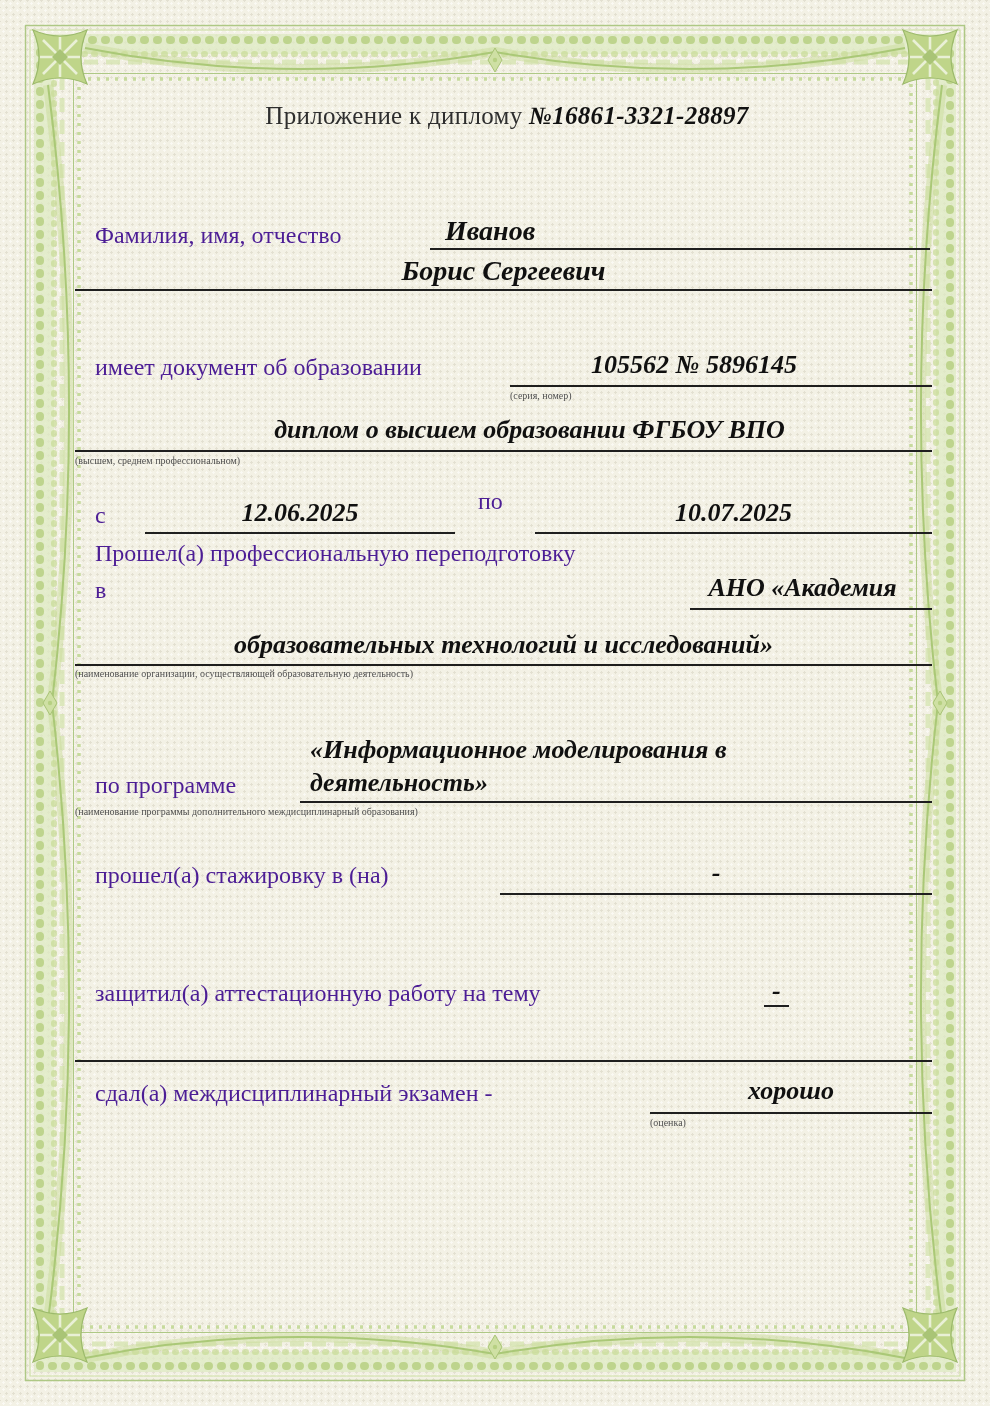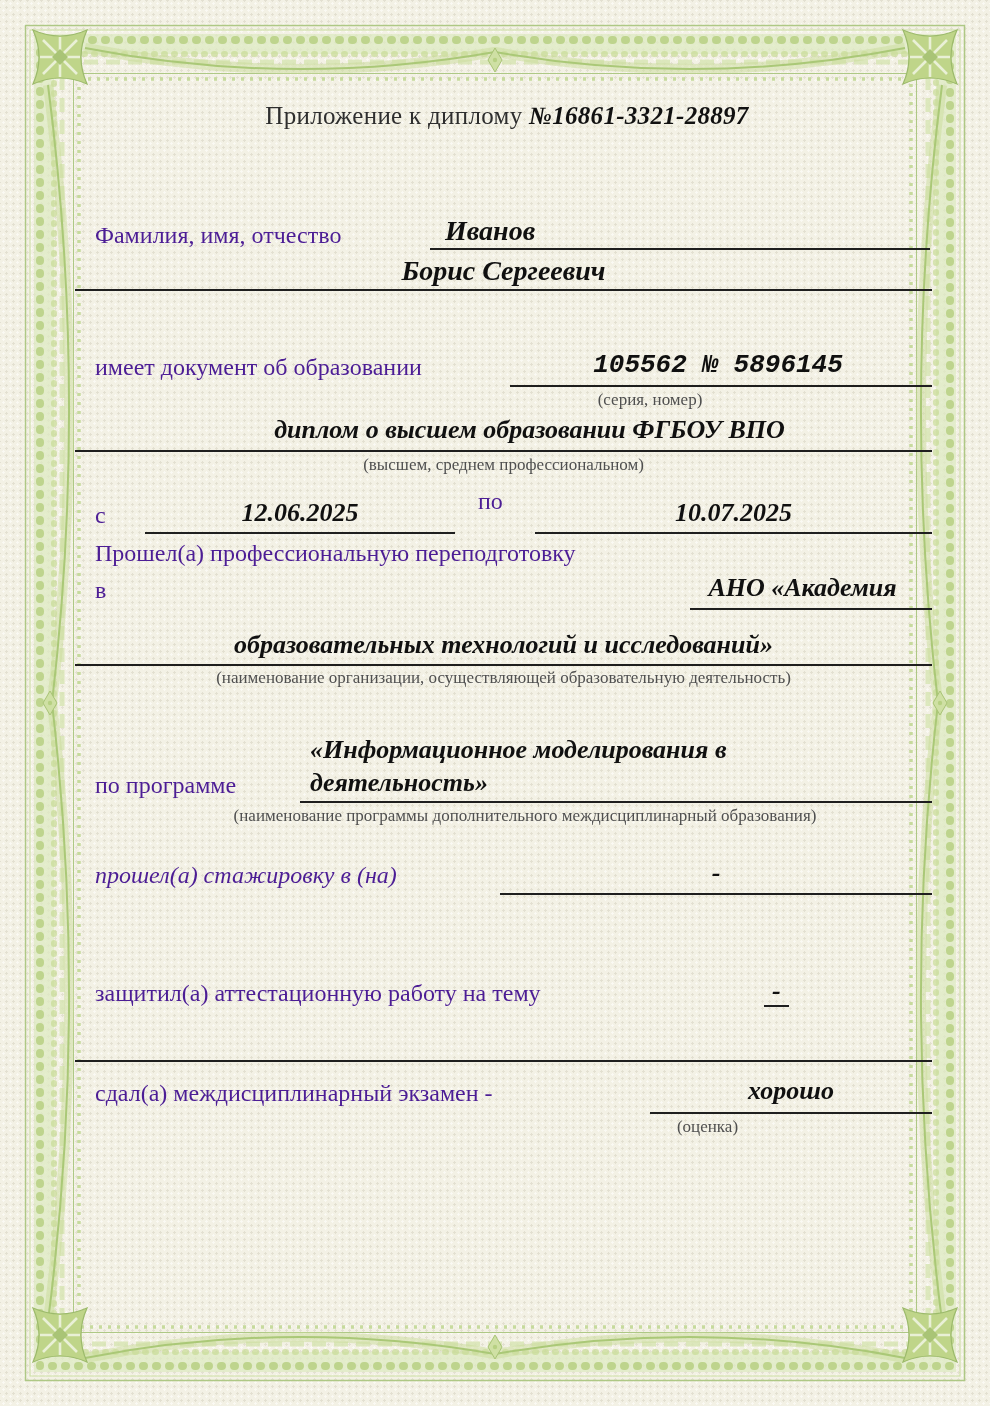--- a/index.html
+++ b/index.html
@@ -12,21 +12,21 @@
       radial-gradient(rgba(208,204,184,.45) 22%, rgba(208,204,184,0) 24%);
     background-size:7px 7px;
     background-position:0 0,3px 4px;
   }
   .abs{position:absolute;}
   .title{width:990px;text-align:center;font-size:25px;color:#2e2e2e;letter-spacing:.3px;padding-left:12px;}
   .title .num{font-weight:bold;font-style:italic;color:#111;}
   .label{font-size:24px;color:#4c1d95;white-space:nowrap;}
   .value{font-weight:bold;font-style:italic;font-size:26px;color:#101010;white-space:nowrap;}
   .value-lg{font-size:28px;}
-  .caption{font-size:17px;color:#4f4f4f;text-align:center;white-space:nowrap;}
+  .caption{font-size:10px;color:#4f4f4f;text-align:left;white-space:nowrap;}
   .line{position:absolute;height:2px;background:#1f1f1f;}
   .center{text-align:center;}
   .dash-underlined{border-bottom:2px solid #1f1f1f;padding:0 8px;}
   svg{display:block;}
 </style>
 </head>
 <body>
 
 <svg class="abs" style="left:0;top:0;" width="990" height="1406" viewBox="0 0 990 1406" aria-hidden="true">
   <defs>
@@ -72,21 +72,21 @@
   <span>Приложение к диплому </span><span class="num">№16861-3321-28897</span>
 </div>
 
 <div class="abs label" style="left:95px;top:222px;">Фамилия, имя, отчество</div>
 <div class="abs value value-lg" style="left:445px;top:215px;">Иванов</div>
 <div class="line" style="left:430px;top:248px;width:500px;"></div>
 <div class="abs value value-lg center" style="left:75px;top:255px;width:857px;">Борис Сергеевич</div>
 <div class="line" style="left:75px;top:289px;width:857px;"></div>
 
 <div class="abs label" style="left:95px;top:354px;">имеет документ об образовании</div>
-<div class="abs value center" style="left:508px;top:350px;width:420px;font-family:Liberation Mono, monospace;">105562 № 5896145</div>
+<div class="abs value center" style="left:484px;top:350px;width:420px;">105562 № 5896145</div>
 <div class="line" style="left:510px;top:385px;width:422px;"></div>
 <div class="abs caption" style="left:510px;top:390px;width:280px;">(серия, номер)</div>
 
 <div class="abs value center" style="left:75px;top:415px;width:857px;padding-left:26px;">диплом о высшем образовании ФГБОУ ВПО</div>
 <div class="line" style="left:75px;top:450px;width:857px;"></div>
 <div class="abs caption" style="left:75px;top:455px;width:857px;">(высшем, среднем профессиональном)</div>
 
 <div class="abs label" style="left:95px;top:502px;">с</div>
 <div class="abs value center" style="left:145px;top:498px;width:310px;">12.06.2025</div>
 <div class="line" style="left:145px;top:532px;width:310px;"></div>
@@ -101,21 +101,21 @@
 <div class="abs value center" style="left:75px;top:630px;width:857px;">образовательных технологий и исследований»</div>
 <div class="line" style="left:75px;top:664px;width:857px;"></div>
 <div class="abs caption" style="left:75px;top:668px;width:857px;">(наименование организации, осуществляющей образовательную деятельность)</div>
 
 <div class="abs value" style="left:310px;top:735px;">«Информационное моделирования в</div>
 <div class="abs label" style="left:95px;top:772px;">по программе</div>
 <div class="abs value" style="left:310px;top:768px;">деятельность»</div>
 <div class="line" style="left:300px;top:801px;width:632px;"></div>
 <div class="abs caption" style="left:75px;top:806px;width:900px;">(наименование программы дополнительного междисциплинарный образования)</div>
 
-<div class="abs label" style="left:95px;top:862px;font-style:italic;">прошел(а) стажировку в (на)</div>
+<div class="abs label" style="left:95px;top:862px;">прошел(а) стажировку в (на)</div>
 <div class="abs value center" style="left:500px;top:858px;width:432px;">-</div>
 <div class="line" style="left:500px;top:893px;width:432px;"></div>
 
 <div class="abs label" style="left:95px;top:980px;">защитил(а) аттестационную работу на тему</div>
 <div class="abs value" style="left:764px;top:976px;"><span class="dash-underlined">-</span></div>
 <div class="line" style="left:75px;top:1060px;width:857px;"></div>
 
 <div class="abs label" style="left:95px;top:1080px;">сдал(а) междисциплинарный экзамен -</div>
 <div class="abs value center" style="left:650px;top:1076px;width:282px;">хорошо</div>
 <div class="line" style="left:650px;top:1112px;width:282px;"></div>

